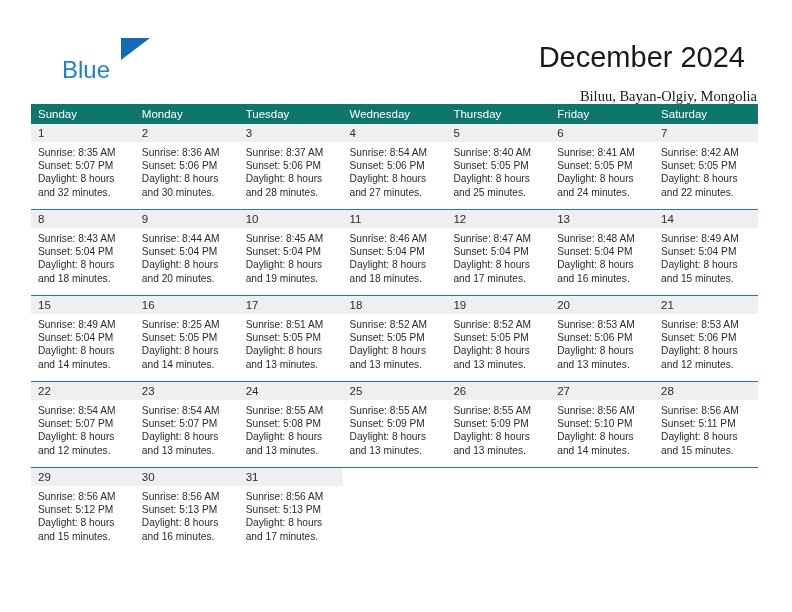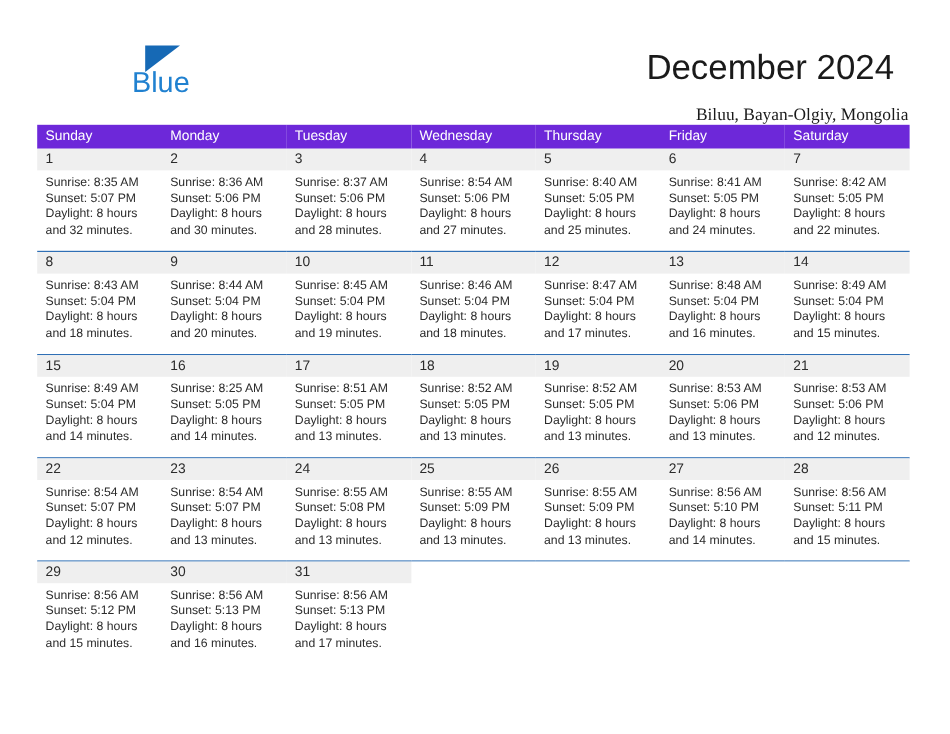--- a/index.html
+++ b/index.html
@@ -53,21 +53,20 @@
     border-left: 29px solid #1669b5;
     border-bottom: 22px solid transparent;
   }
   .brand-blue {
     position: absolute;
     left: 29px;
     top: 24px;
     font-size: 24px;
     color: #2081d0;
     font-family: "Liberation Sans", sans-serif;
-    margin-left: 48px;
   }
   .title-block {
     position: absolute;
     right: 35px;
     top: 28px;
     text-align: right;
   }
   .cal-title {
     font-size: 29px;
     color: #1a1a1a;
@@ -87,21 +86,21 @@
   
   .calendar {
     position: absolute;
     left: 31px;
     top: 104px;
     width: 727px;
     border-collapse: collapse;
     table-layout: fixed;
   }
   .calendar th {
-    background: #6d28d9;
+    background: #0f766e;
     color: #ffffff;
     font-size: 11.5px;
     font-weight: normal;
     text-align: left;
     padding: 4px 0 4px 7px;
     height: 19px;
     box-sizing: border-box;
     font-family: "Liberation Sans", sans-serif;
   }
   .calendar td {

